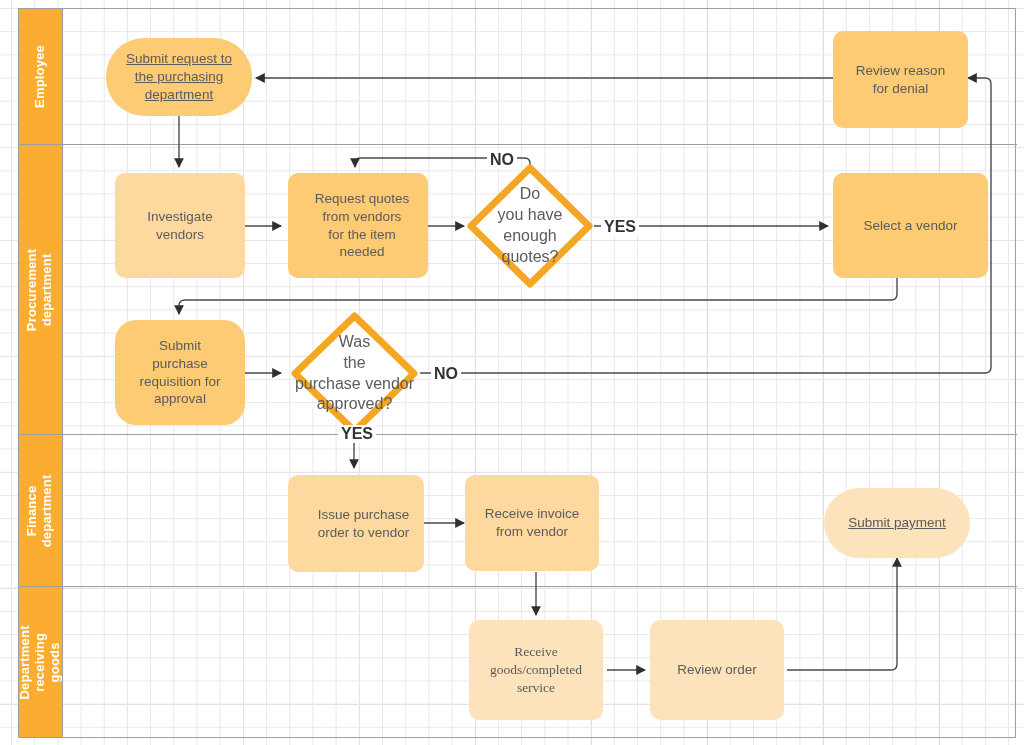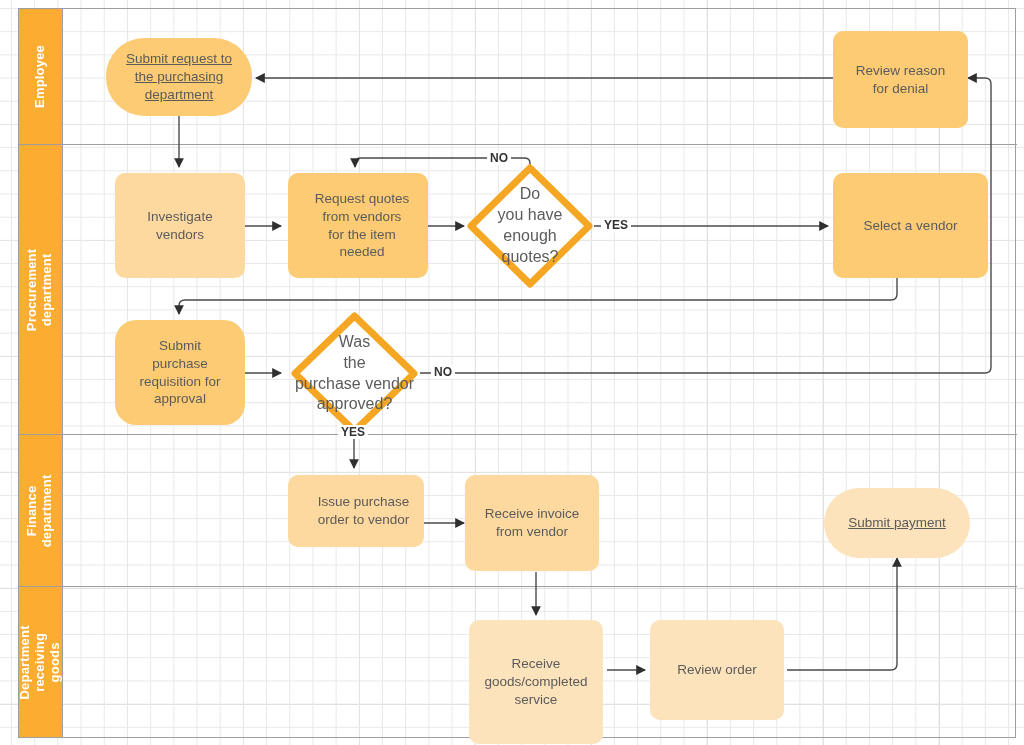--- a/index.html
+++ b/index.html
@@ -102,21 +102,21 @@
   
   #wires{
     position:absolute;left:0;top:0;
     width:1024px;height:745px;
     z-index:3;
     pointer-events:none;
   }
   .wire{fill:none;stroke:#4a4a4a;stroke-width:1.4;}
   .edge-label{
     position:absolute;
-    font-size:12px;
+    font-size:16px;
     font-weight:bold;
     color:#333333;
     background:#ffffff;
     padding:0 3px;
     z-index:5;
     white-space:nowrap;
   }
 </style>
 </head>
 <body>
@@ -224,27 +224,27 @@
   <div class="diamond-wrap" style="left:288px;top:309px;width:133px;height:129px;">
     <svg class="diamond-shape" viewBox="0 0 133 129">
       <path d="M 66.5 7 L 126 64.5 L 66.5 122 L 7 64.5 Z" fill="#ffffff" stroke="#F5A623" stroke-width="7" stroke-linejoin="round"></path>
     </svg>
     <div class="diamond-text">Was
 the
 purchase vendor
 approved?</div>
   </div>
 
-  <div class="node fill-b" style="left:288px;top:475px;width:136px;height:72px;padding-left:23px;">Issue purchase
+  <div class="node fill-b" style="left:288px;top:475px;width:136px;height:97px;padding-left:23px;">Issue purchase
 order to vendor</div>
 
   <div class="node fill-b" style="left:465px;top:475px;width:134px;height:96px;">Receive invoice
 from vendor</div>
 
   <div class="node fill-c pill" style="left:824px;top:488px;width:146px;height:70px;">Submit payment</div>
 
-  <div class="node fill-c" style="left:469px;top:620px;width:134px;height:124px;">Receive
+  <div class="node fill-c" style="left:469px;top:620px;width:134px;height:100px;font-family:Liberation Serif, serif;">Receive
 goods/completed
 service</div>
 
   <div class="node fill-c" style="left:650px;top:620px;width:134px;height:100px;">Review order</div>
 
 </div>
 
 </body></html>

